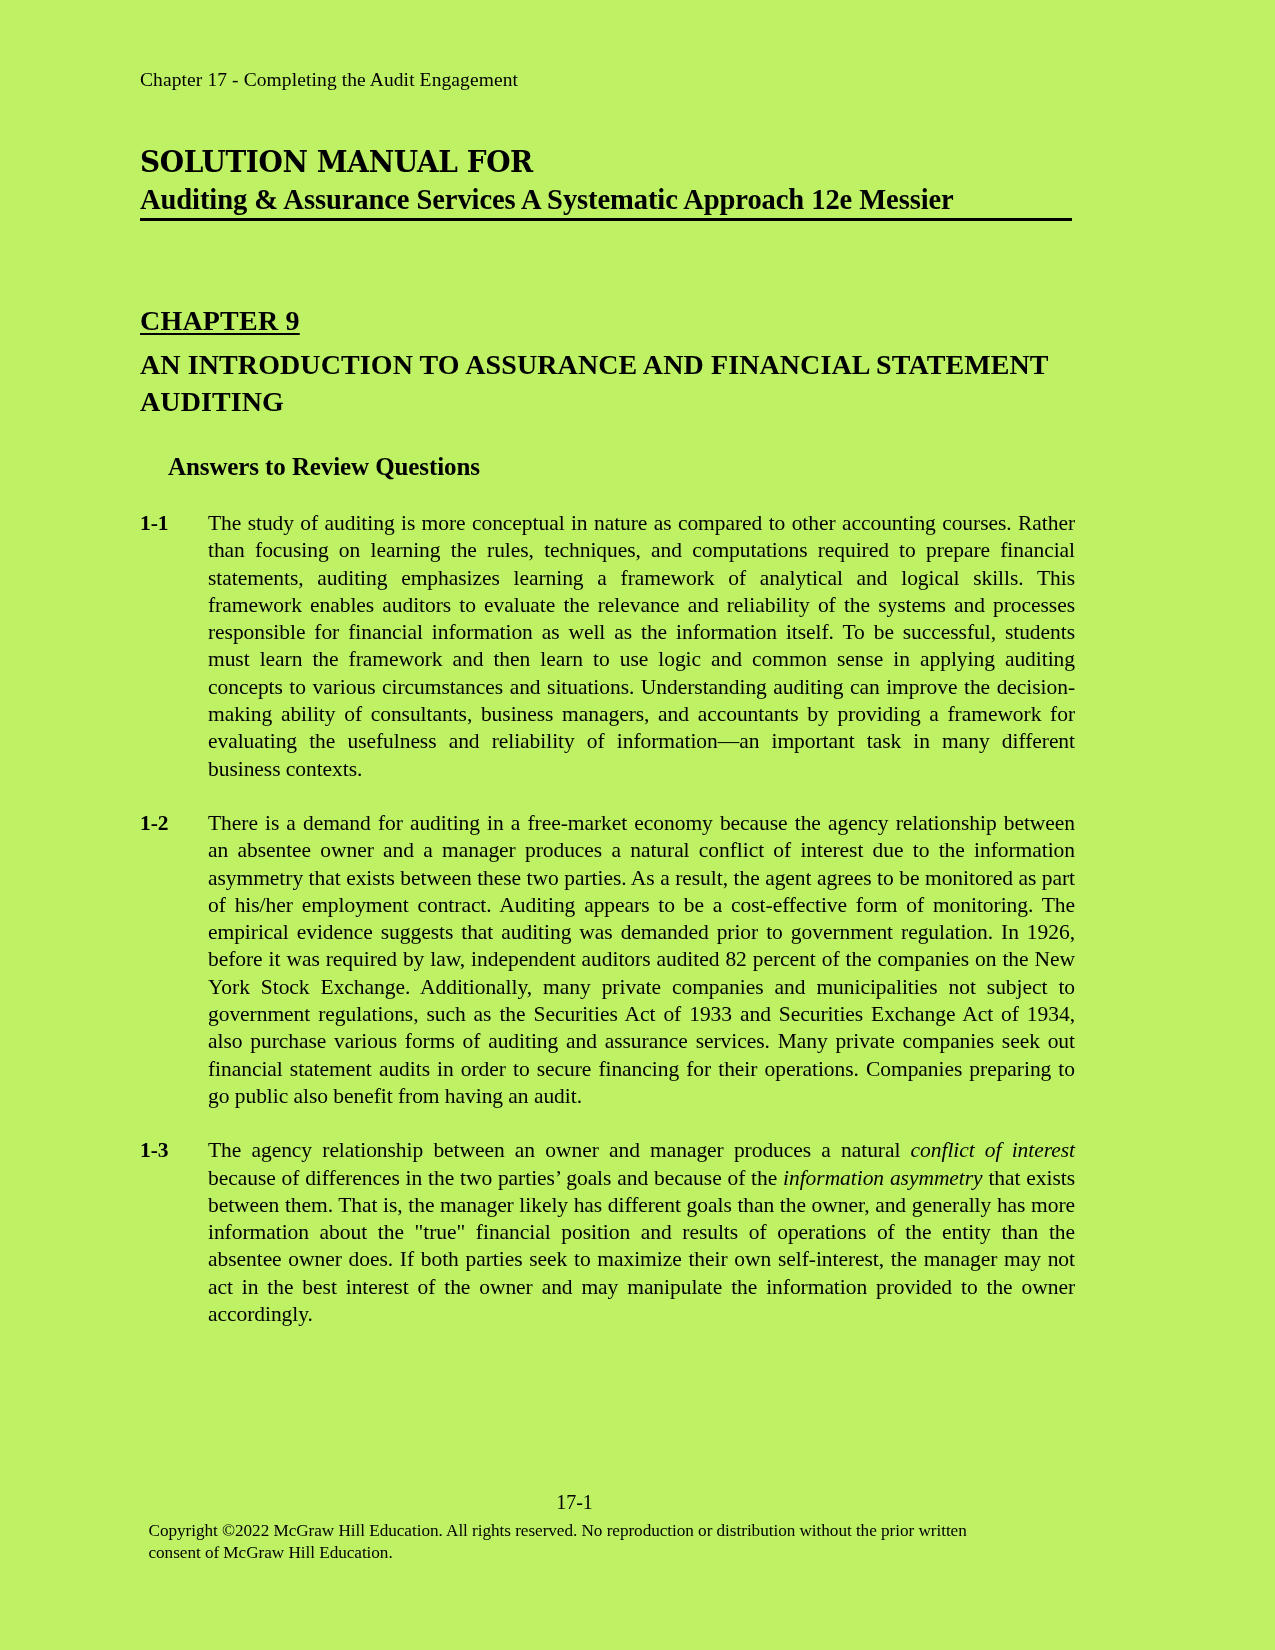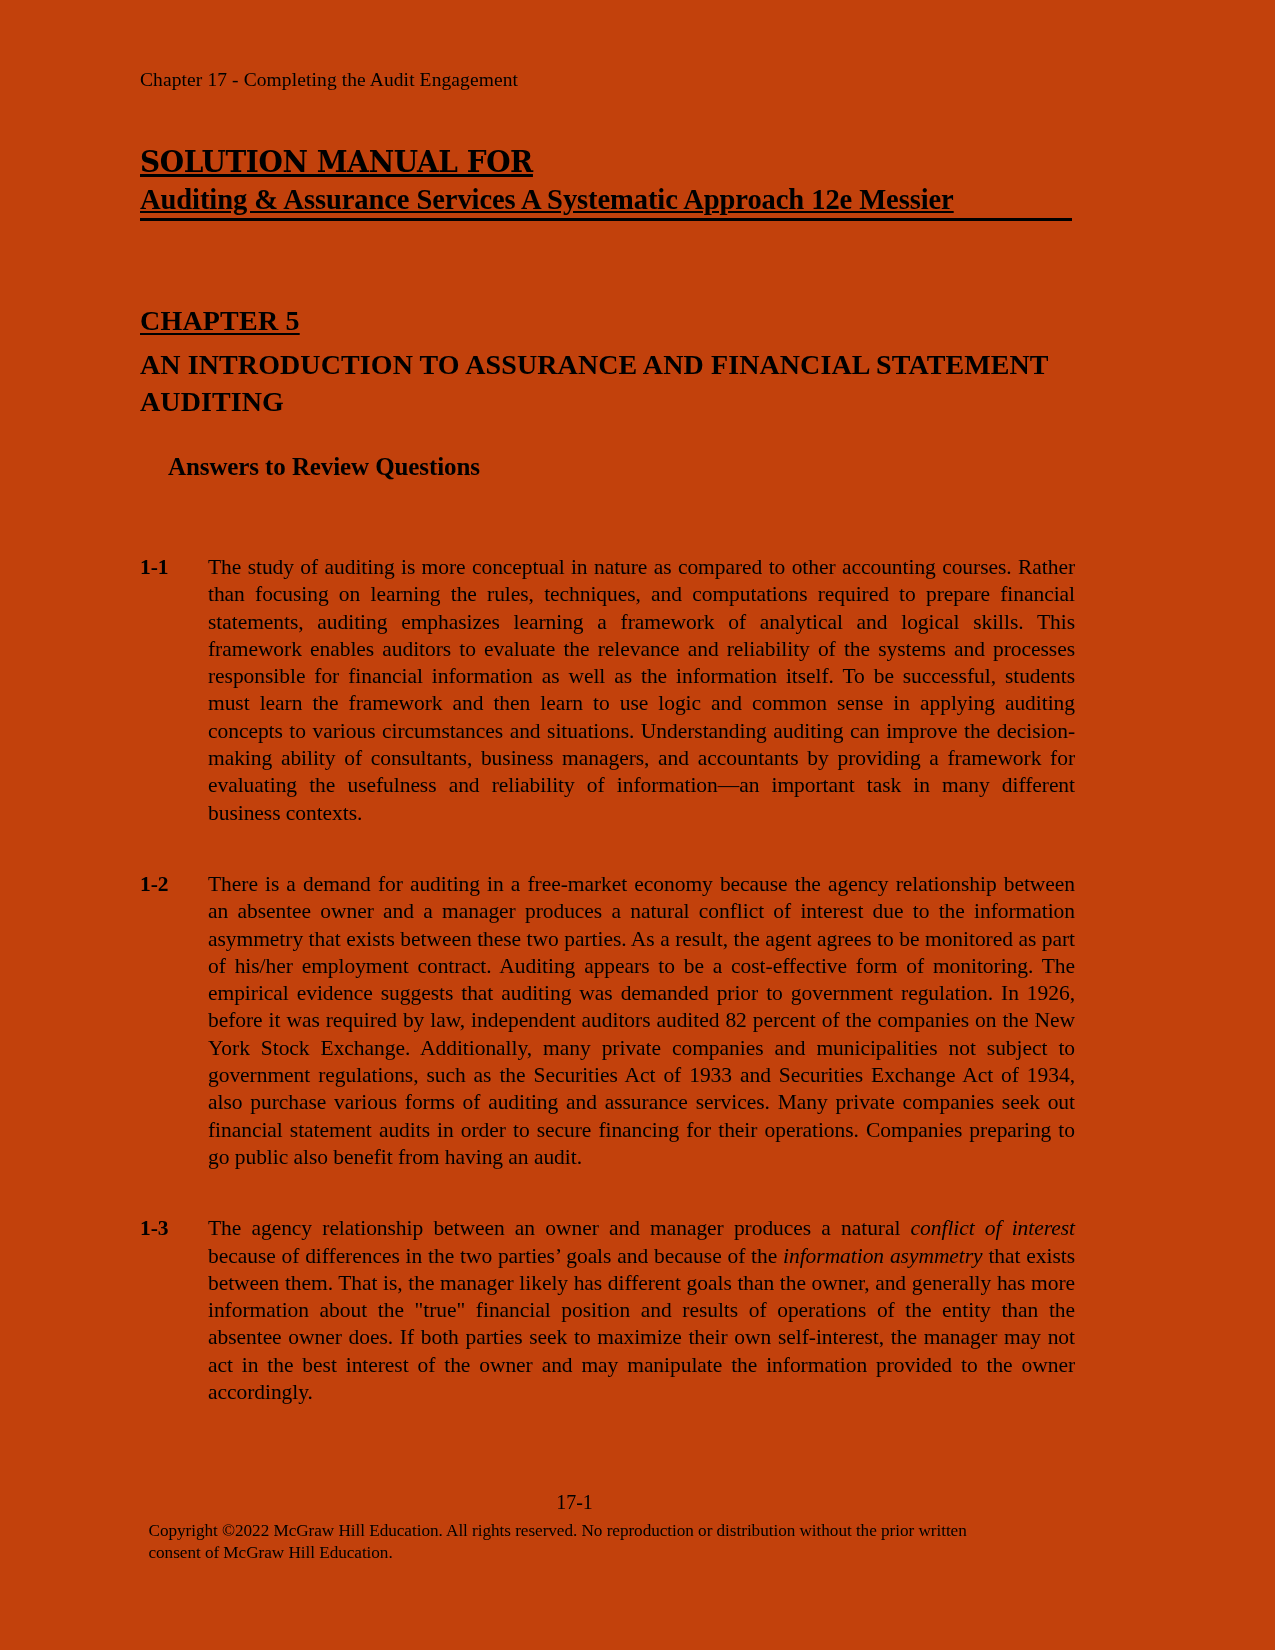--- a/index.html
+++ b/index.html
@@ -4,21 +4,21 @@
 <style>
   html, body {
     margin: 0;
     padding: 0;
     background: #ffffff;
   }
   .page {
     position: relative;
     width: 1275px;
     height: 1650px;
-    background: #c2410c;
+    background: #bef264;
     margin: 0 auto;
     font-family: "Liberation Serif", "DejaVu Serif", serif;
     color: #000000;
     overflow: hidden;
     box-sizing: border-box;
   }
 
   
   .running-header {
     position: absolute;
@@ -29,21 +29,20 @@
     letter-spacing: 0.1px;
     white-space: nowrap;
   }
 
   
   .title-block {
     position: absolute;
     left: 140px;
     top: 145px;
     width: 940px;
-    text-decoration: underline;
   }
   .solution-manual-line {
     font-family: "DejaVu Serif", "Liberation Serif", serif;
     font-weight: bold;
     font-size: 30px;
     line-height: 1.12;
     letter-spacing: -0.4px;
     transform: scaleX(0.93);
     transform-origin: left center;
     white-space: nowrap;
@@ -128,21 +127,21 @@
   }
   .qa-item:last-child { margin-bottom: 0; }
   .qa-num {
     position: absolute;
     left: 0;
     top: 0;
     font-weight: bold;
     font-size: 21.5px;
     line-height: 27.3px;
   }
-  .qa-text { display: block; margin-top: 44px; }
+  .qa-text { display: block; }
   .qa-text i { font-style: italic; }
 
   
   .footer {
     position: absolute;
     left: 0;
     top: 1490px;
     width: 1149px;
     text-align: center;
   }
@@ -166,21 +165,21 @@
 
   <div class="running-header">Chapter 17 - Completing the Audit Engagement</div>
 
   <div class="title-block">
     <div class="solution-manual-line">SOLUTION MANUAL FOR</div>
     <div class="book-title-line">Auditing &amp; Assurance Services A Systematic Approach 12e Messier</div>
     <div class="title-rule"></div>
   </div>
 
   <div class="chapter-heading">
-    <div class="chapter-num">CHAPTER 5</div>
+    <div class="chapter-num">CHAPTER 9</div>
     <div class="chapter-title">AN INTRODUCTION TO ASSURANCE AND FINANCIAL STATEMENT AUDITING</div>
   </div>
 
   <div class="section-heading">Answers to Review Questions</div>
 
   <div class="qa-list">
 
     <div class="qa-item">
       <span class="qa-num">1-1</span>
       <span class="qa-text">The study of auditing is more conceptual in nature as compared to other accounting courses. Rather than focusing on learning the rules, techniques, and computations required to prepare financial statements, auditing emphasizes learning a framework of analytical and logical skills. This framework enables auditors to evaluate the relevance and reliability of the systems and processes responsible for financial information as well as the information itself. To be successful, students must learn the framework and then learn to use logic and common sense in applying auditing concepts to various circumstances and situations. Understanding auditing can improve the decision-making ability of consultants, business managers, and accountants by providing a framework for evaluating the usefulness and reliability of information—an important task in many different business contexts.</span>

